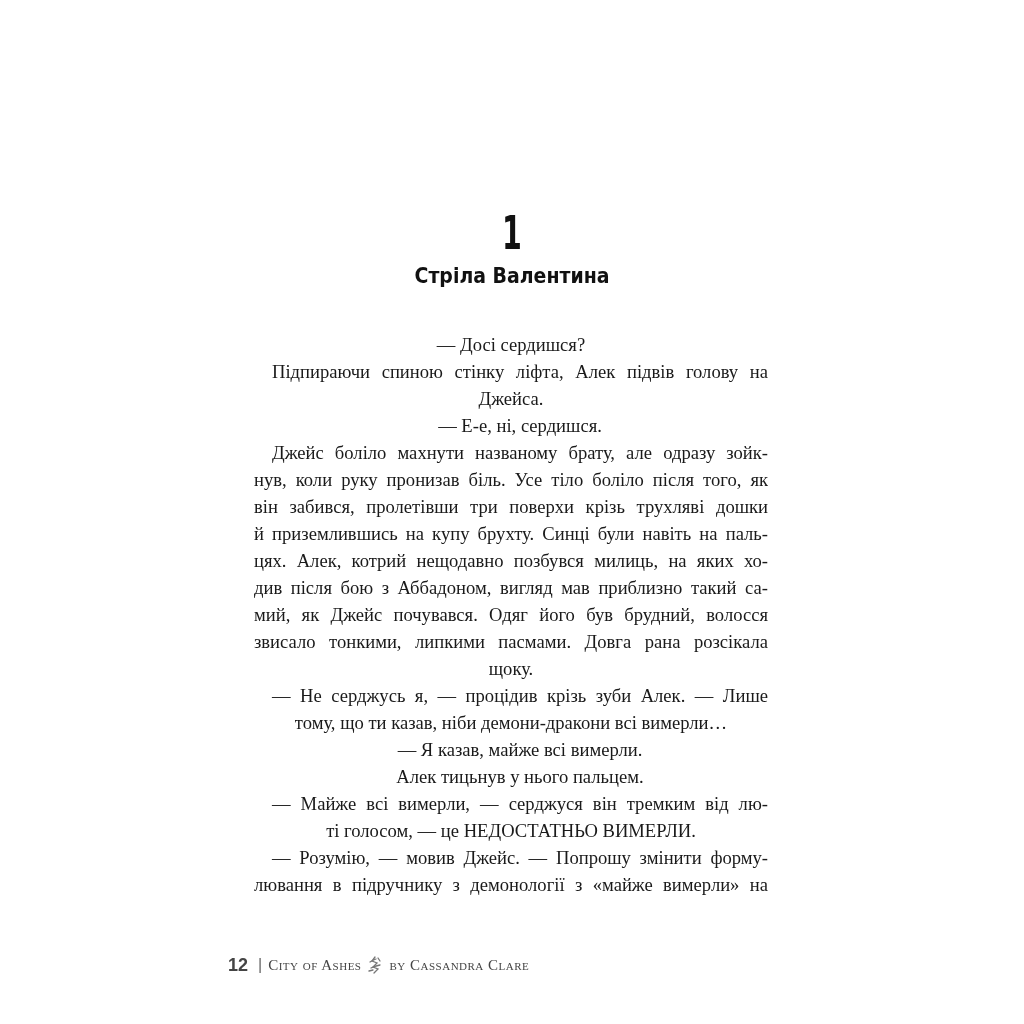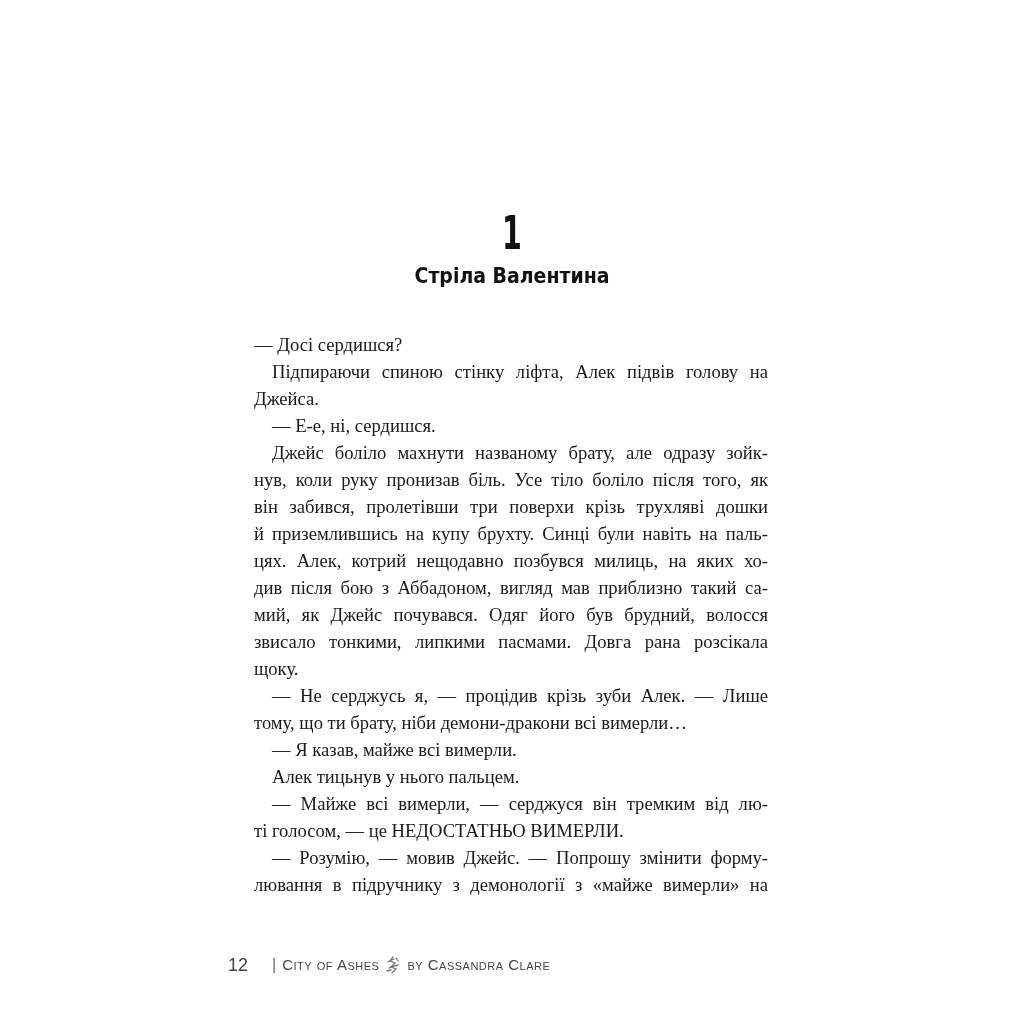--- a/index.html
+++ b/index.html
@@ -57,20 +57,21 @@
       width: 514px;
       font-family: "Liberation Serif", "DejaVu Serif", serif;
       font-size: 18.6px;
       line-height: 27px;
       color: #1a1a1a;
     }
     .line {
       display: block;
       white-space: nowrap;
       height: 27px;
+      text-align: center;
     }
     .line.justify {
       text-align: justify;
       text-align-last: justify;
       white-space: normal;
       overflow: hidden;
     }
     .line.indent {
       padding-left: 18px;
     }
@@ -81,31 +82,31 @@
       font-family: "Liberation Sans", "DejaVu Sans", sans-serif;
       color: #444;
       font-size: 16px;
       line-height: 22px;
       white-space: nowrap;
       display: flex;
       align-items: center;
     }
     .footer .page-num {
       font-size: 18px;
-      font-weight: 400;
+      font-weight: 700;
       color: #444;
-      margin-right: 24px;
+      margin-right: 10px;
     }
     .footer .sep {
       font-size: 16px;
       color: #666;
       margin-right: 6px;
     }
     .footer .book-title, .footer .author {
-      font-family: Liberation Sans, sans-serif;
+      font-family: Liberation Serif, serif;
       font-variant: small-caps;
       letter-spacing: 0.5px;
       font-size: 15px;
       color: #444;
     }
     .footer .emblem {
       display: inline-block;
       width: 16px;
       height: 18px;
       margin: 0 6px;
@@ -128,21 +129,21 @@
     <span class="line justify indent">Джейс боліло махнути названому брату, але одразу зойк-</span>
     <span class="line justify">нув, коли руку пронизав біль. Усе тіло боліло після того, як</span>
     <span class="line justify">він забився, пролетівши три поверхи крізь трухляві дошки</span>
     <span class="line justify">й приземлившись на купу брухту. Синці були навіть на паль-</span>
     <span class="line justify">цях. Алек, котрий нещодавно позбувся милиць, на яких хо-</span>
     <span class="line justify">див після бою з Аббадоном, вигляд мав приблизно такий са-</span>
     <span class="line justify">мий, як Джейс почувався. Одяг його був брудний, волосся</span>
     <span class="line justify">звисало тонкими, липкими пасмами. Довга рана розсікала</span>
     <span class="line">щоку.</span>
     <span class="line justify indent">— Не серджусь я, — процідив крізь зуби Алек. — Лише</span>
-    <span class="line">тому, що ти брату, ніби демони-дракони всі вимерли…</span>
+    <span class="line">тому, що ти казав, ніби демони-дракони всі вимерли…</span>
     <span class="line indent">— Я казав, майже всі вимерли.</span>
     <span class="line indent">Алек тицьнув у нього пальцем.</span>
     <span class="line justify indent">— Майже всі вимерли, — серджуся він тремким від лю-</span>
     <span class="line">ті голосом, — це НЕДОСТАТНЬО ВИМЕРЛИ.</span>
     <span class="line justify indent">— Розумію, — мовив Джейс. — Попрошу змінити форму-</span>
     <span class="line justify">лювання в підручнику з демонології з «майже вимерли» на</span>
   </div>
 
   <div class="footer">
     <span class="page-num">12</span>

